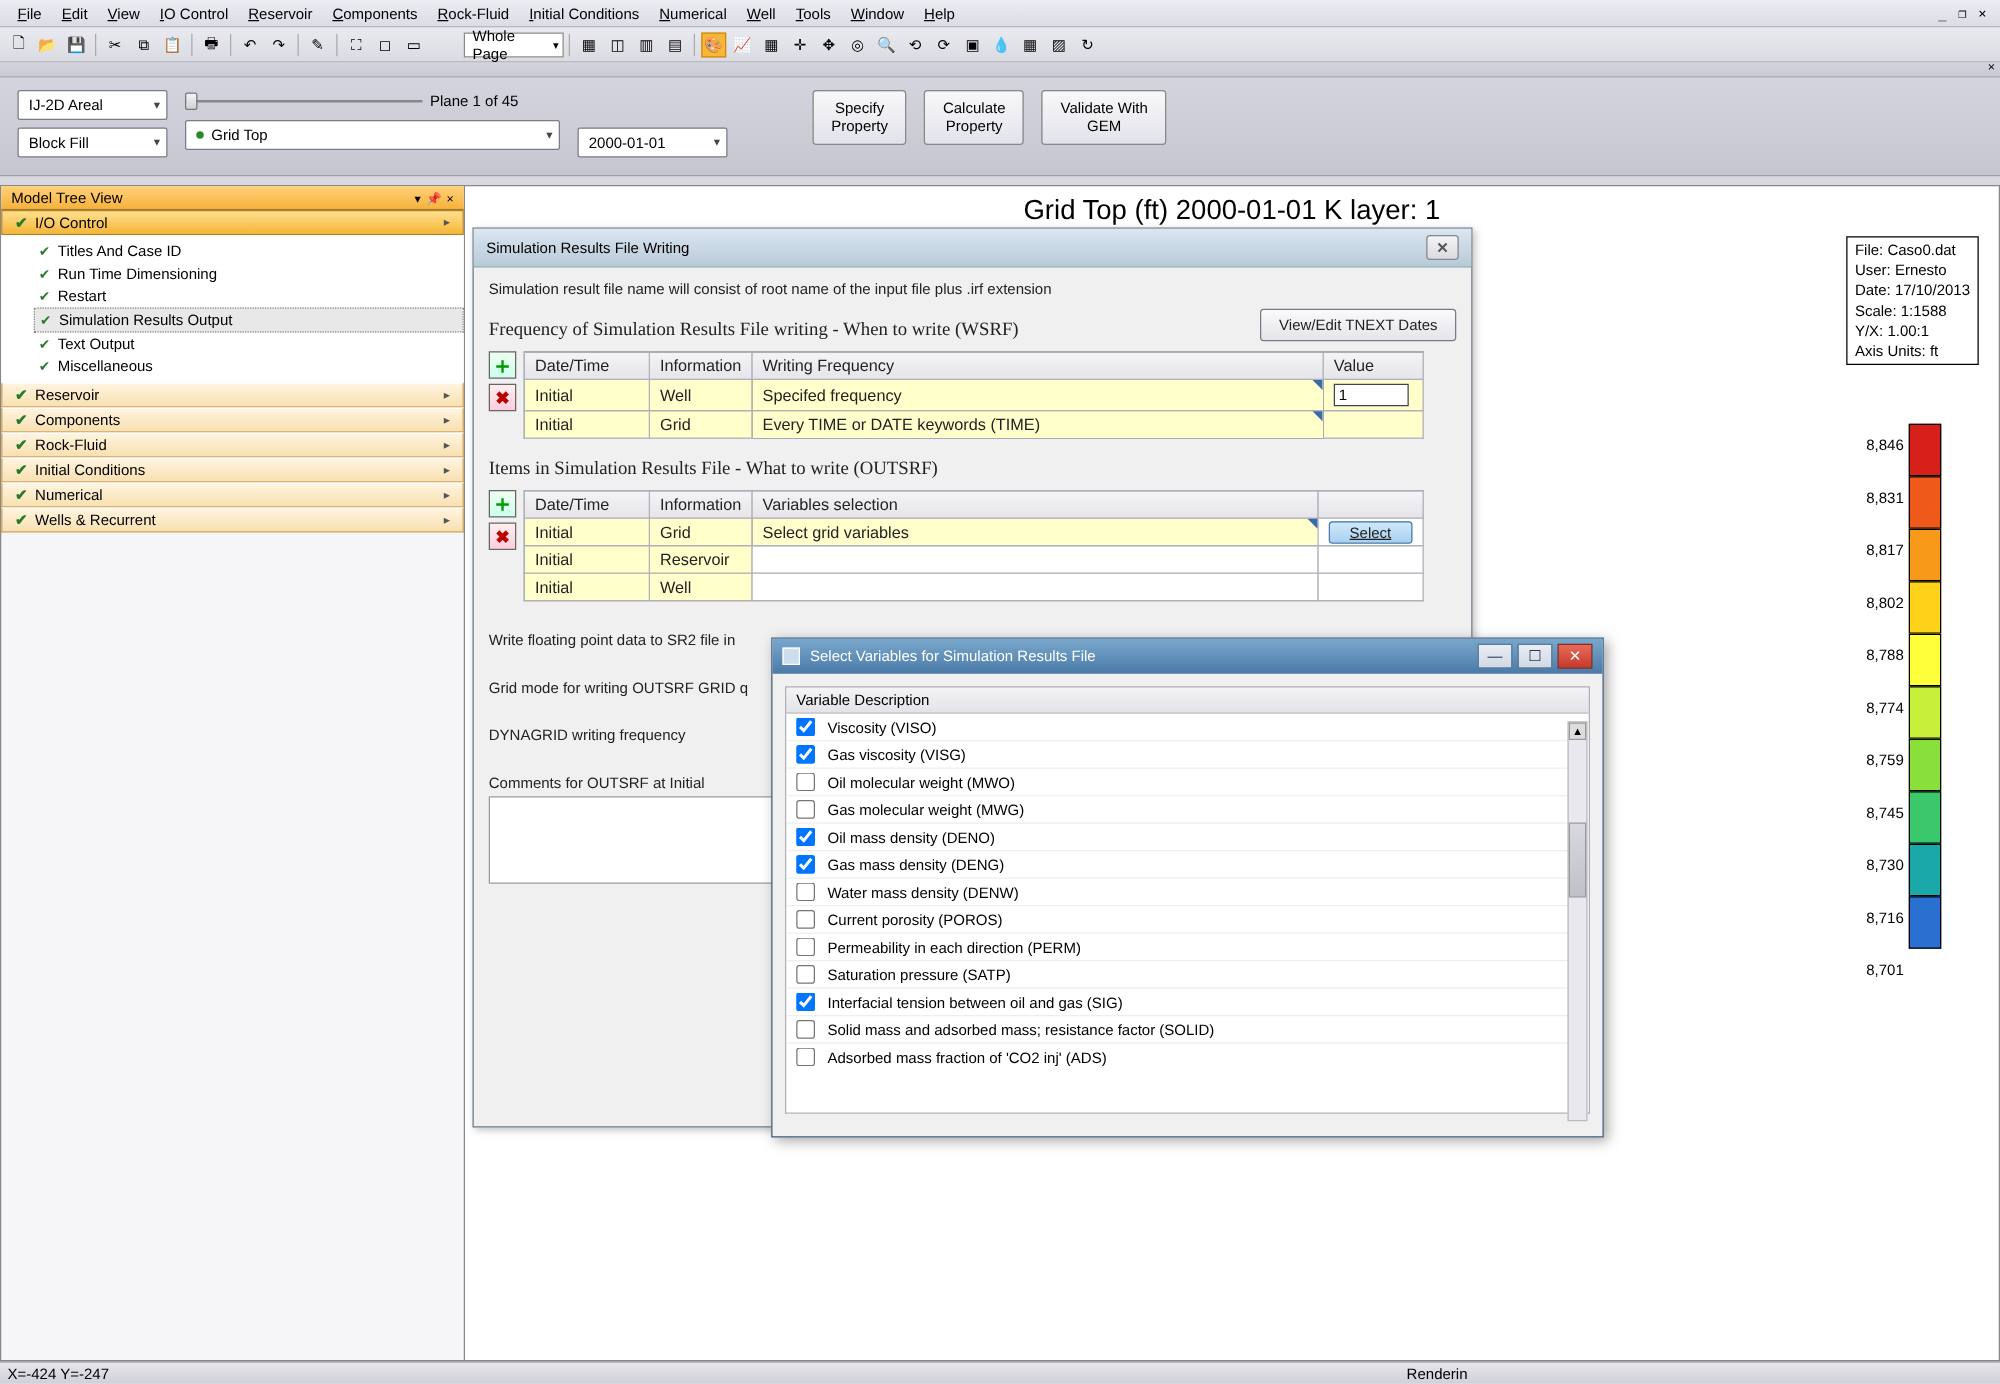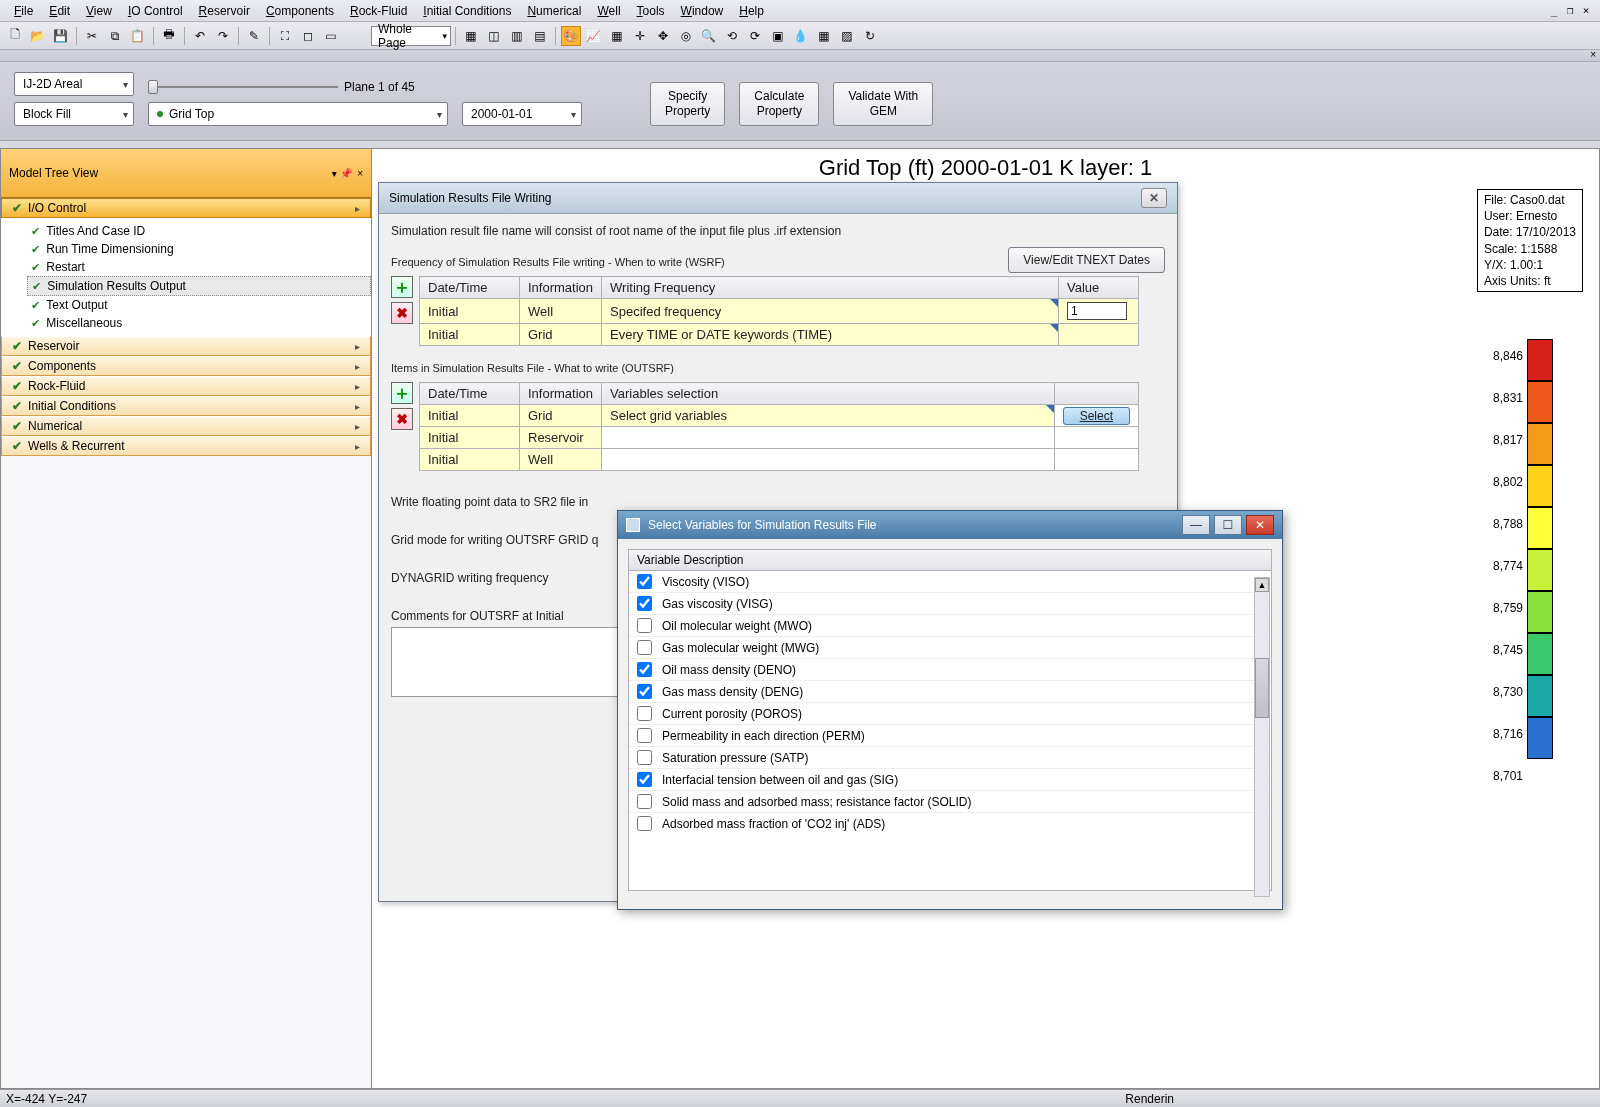--- a/index.html
+++ b/index.html
@@ -17,39 +17,39 @@
 .toolbar .btn { width: 20px; height: 20px; display: inline-flex; align-items: center; justify-content: center; margin: 0 1px; cursor: pointer; border: 1px solid transparent; }
 .toolbar .sep { width: 1px; height: 18px; background: #aaa; margin: 0 3px; }
 .toolbar .zoom-combo { height: 20px; border: 1px solid #888; background: #fff; padding: 0 16px 0 6px; display: flex; align-items: center; position: relative; width: 80px; margin-left: 28px; }
 .toolbar .zoom-combo:after { content: "▾"; position: absolute; right: 3px; font-size: 9px; }
 
 
 .ribbon { background: linear-gradient(#d4d4de, #c9c9d4); height: 12px; border-bottom: 1px solid #a8a8b0; position:relative;}
 .ribbon .closex { position:absolute; right:4px; top:-1px; font-size:10px; }
 
 
-.controls-row { background: linear-gradient(#d4d4de, #c6c6d0); padding: 10px 14px 14px 14px; display: flex; align-items: flex-end; gap: 14px; border-bottom: 1px solid #a0a0a8; }
+.controls-row { background: linear-gradient(#d4d4de, #c6c6d0); padding: 10px 14px 14px 14px; display: flex; align-items: flex-start; gap: 14px; border-bottom: 1px solid #a0a0a8; }
 .combo { background: #fff; border: 1px solid #7a7a88; height: 24px; display: flex; align-items: center; padding: 0 20px 0 8px; position: relative; border-radius:2px;}
 .combo:after { content: "▾"; position: absolute; right: 5px; font-size: 10px; color:#444; }
 .combo.wide { width: 300px; }
 .combo.mid { width: 120px; }
 .combo .greenbullet { width:6px;height:6px;background:#2a8a2a;border-radius:50%;display:inline-block;margin-right:6px;}
 .controls-col { display:flex; flex-direction:column; gap:6px; }
 .slider-mock { width: 190px; height: 18px; position: relative; }
 .slider-mock .track { position: absolute; top: 8px; left: 0; right: 0; height: 2px; background: #888; }
 .slider-mock .thumb { position: absolute; top: 2px; left: 0; width: 10px; height: 14px; background: linear-gradient(#f5f5f8,#d0d0d8); border: 1px solid #777; border-radius:2px;}
 .plane-label { margin-left: 6px; }
 .big-btn { background: linear-gradient(#f8f8fa, #e2e2ea); border: 1px solid #888; border-radius: 3px; padding: 6px 14px; text-align: center; line-height: 1.25; cursor:pointer;}
 
 
 .main { position: absolute; top: 148px; left: 0; right: 0; bottom: 18px; display: flex; }
 
 
 .tree-panel { width: 372px; background: #f6f6f8; border: 1px solid #888; display: flex; flex-direction: column; }
-.tree-title { background: linear-gradient(#ffd27a, #f7b23c); border-bottom: 1px solid #aa7a20; padding: 17px 8px; font-size: 14px; display: flex; align-items: center; }
+.tree-title { background: linear-gradient(#ffd27a, #f7b23c); border-bottom: 1px solid #aa7a20; padding: 2px 8px; font-size: 14px; display: flex; align-items: flex-end; }
 .tree-title .sp { flex:1;}
 .tree-title .iconbtn { font-size:10px; margin-left:4px; cursor:pointer;}
 .tree-section { background: linear-gradient(#fff4e0, #f8e0b0); border: 1px solid #d0a050; border-top:1px solid #fff; padding: 2px 10px; display: flex; align-items: center; cursor:pointer;}
 .tree-section.selected { background: linear-gradient(#ffe090, #f5b636); border-color:#c07e10;}
 .tree-section .chk { color:#2a7a2a; margin-right:6px; font-weight:bold;}
 .tree-section .arrow { margin-left:auto; font-size:10px; color:#555;}
 .subtree { background:#fff; padding: 4px 0 4px 26px; }
 .subtree .leaf { padding: 2px 4px; cursor:pointer; display:flex; align-items:center;}
 .subtree .leaf .chk { color:#2a7a2a; margin-right:6px; font-size:11px;}
 .subtree .leaf.selected { background:#e8e8e8; border:1px dotted #888; }
@@ -67,21 +67,21 @@
 .statusbar { position:absolute; bottom:0; left:0; right:0; height:18px; background:linear-gradient(#e6e6ec,#d0d0d8); border-top:1px solid #999; display:flex; align-items:center; padding:0 6px; font-size:12px;}
 .statusbar .sp { flex:1;}
 
 
 .dialog1 { position:absolute; left:378px; top:182px; width:800px; height:720px; background:#f0f0f0; border:1px solid #6a7a8a; box-shadow:2px 2px 6px rgba(0,0,0,0.25);}
 .dialog1 .titlebar { background:linear-gradient(#dbe6f0,#b8cad8); padding:5px 10px; font-size:15px; display:flex; align-items:center; border-bottom:1px solid #8aa;}
 .dialog1 .titlebar .sp{flex:1;}
 .dialog1 .titlebar .closebtn { width:26px;height:20px; background:linear-gradient(#f4f4f6,#dadae0);border:1px solid #888;border-radius:3px; display:flex;align-items:center;justify-content:center; font-weight:bold; color:#555; cursor:pointer;}
 .dialog1 .body { padding: 10px 12px; font-size:13px; color:#222;}
 .dialog1 .body .desc { margin-bottom:18px;}
-.dialog1 .sectionlabel { margin: 6px 0 8px 0; font-size:11px;}
+.dialog1 .sectionlabel { margin: 6px 0 8px 0; font-size:15px;font-family:Liberation Serif, serif;}
 .dialog1 .topright-btn { position:absolute; right:12px; top:64px; background:linear-gradient(#fafafa,#e4e4ea); border:1px solid #7a7a88; border-radius:3px; padding:5px 14px; cursor:pointer;}
 
 .tbl-wrap { display:flex; gap:6px; margin-bottom:16px;}
 .addrem { display:flex; flex-direction:column; gap:4px;}
 .addrem .ab { width:22px;height:22px; border:1px solid #666; display:flex;align-items:center;justify-content:center; background:#fff; cursor:pointer; font-weight:bold;}
 .addrem .plus { color:#090; font-size:18px; background:linear-gradient(#efffef,#cfe);}
 .addrem .del { color:#b00; font-size:14px; background:linear-gradient(#ffefef,#fcd);}
 table.grid { border-collapse:collapse; width:720px; background:#737373;}
 table.grid th, table.grid td { border:1px solid #b0b0b8; padding:3px 8px; text-align:left; font-size:13px; font-weight:normal; background:#fff;}
 table.grid th { background:linear-gradient(#f4f4f6,#e4e4ea);}
@@ -458,20 +458,24 @@
         <div class="row">
           <input type="checkbox" checked="" style="">
           <span>Oil mass density (DENO)</span>
         </div>
         <div class="row">
           <input type="checkbox" checked="" style="">
           <span>Gas mass density (DENG)</span>
         </div>
         <div class="row">
           <input type="checkbox" style="">
+          <span>Water mass density (DENW)</span>
+        </div>
+        <div class="row">
+          <input type="checkbox" style="">
           <span>Current porosity (POROS)</span>
         </div>
         <div class="row">
           <input type="checkbox" style="">
           <span>Permeability in each direction (PERM)</span>
         </div>
         <div class="row">
           <input type="checkbox" style="">
           <span>Saturation pressure (SATP)</span>
         </div>

